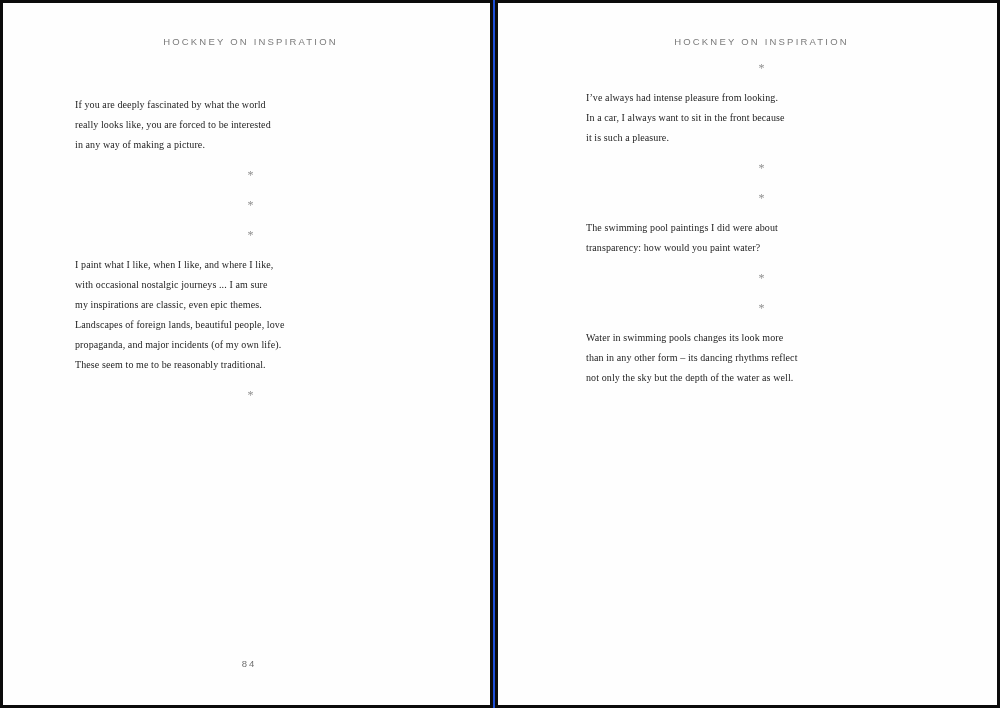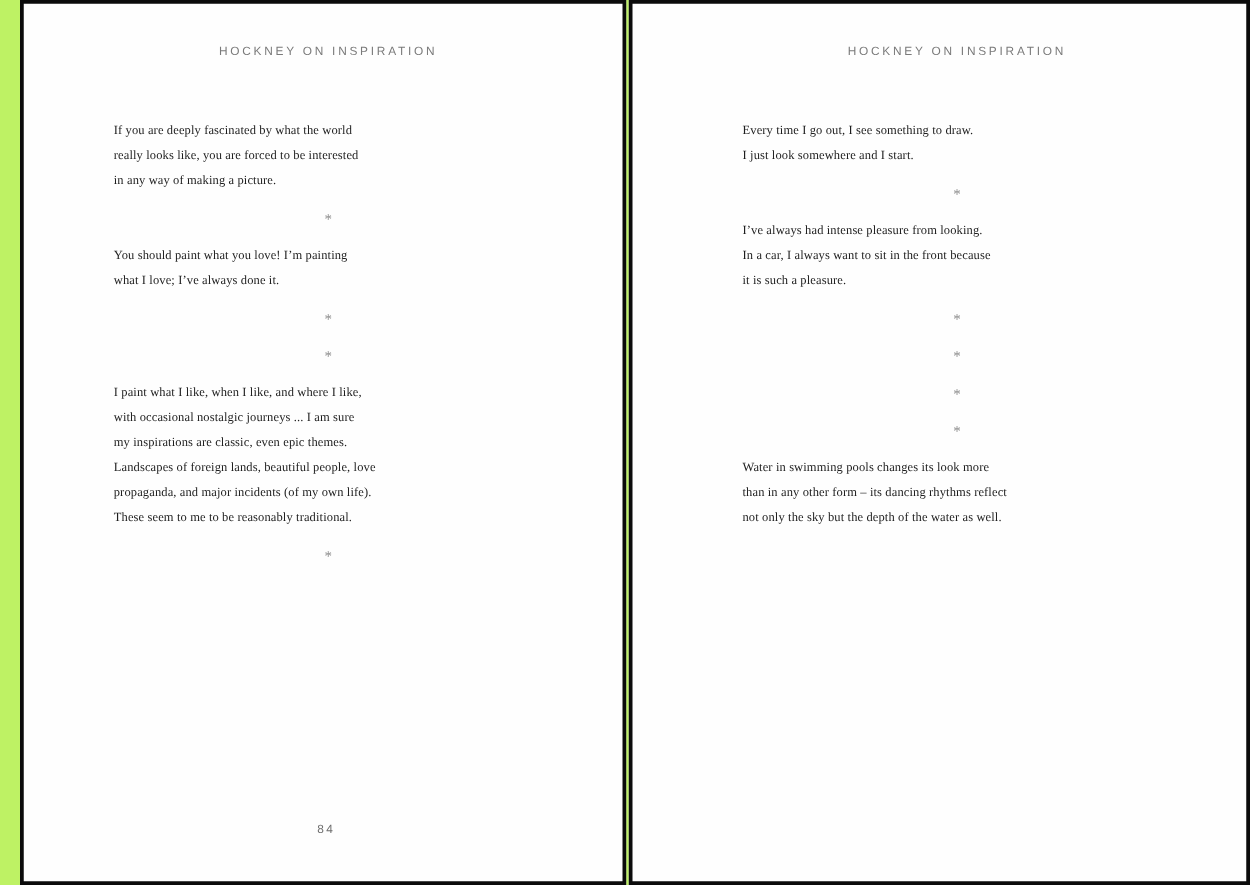--- a/index.html
+++ b/index.html
@@ -5,23 +5,22 @@
   html, body {
     margin: 0;
     padding: 0;
     background: #ffffff;
   }
   .spread {
     width: 1000px;
     height: 708px;
     display: flex;
     gap: 2px;
-    background: #bef264;
+    background: #1d4ed8;
     box-sizing: border-box;
-    padding-left: 16px;
   }
   .page {
     flex: 1 1 0;
     box-sizing: border-box;
     border: 3px solid #0b0b0b;
     background: #fefefe;
     position: relative;
     overflow: hidden;
     font-family: "Liberation Serif", serif;
   }
@@ -73,46 +72,44 @@
 
 <div class="spread">
 
   <div class="page left">
     <div class="running-header">HOCKNEY ON INSPIRATION</div>
 
     <p class="quote first">If you are deeply fascinated by what the world
 really looks like, you are forced to be interested
 in any way of making a picture.</p>
     <div class="separator">*</div>
-    <p class="quote">You should paint what you love! I’m painting
-what I love; I’ve always done it.</p>
     <div class="separator">*</div>
     <div class="separator">*</div>
     <p class="quote">I paint what I like, when I like, and where I like,
 with occasional nostalgic journeys ... I am sure
 my inspirations are classic, even epic themes.
 Landscapes of foreign lands, beautiful people, love
 propaganda, and major incidents (of my own life).
 These seem to me to be reasonably traditional.</p>
     <div class="separator">*</div>
 
     <div class="page-number">84</div>
   </div>
 
   <div class="page right">
     <div class="running-header">HOCKNEY ON INSPIRATION</div>
 
-    <p class="quote first">Every time I go out, I see something to draw.
-I just look somewhere and I start.</p>
     <div class="separator">*</div>
     <p class="quote">I’ve always had intense pleasure from looking.
 In a car, I always want to sit in the front because
 it is such a pleasure.</p>
     <div class="separator">*</div>
     <div class="separator">*</div>
+    <p class="quote">The swimming pool paintings I did were about
+transparency: how would you paint water?</p>
     <div class="separator">*</div>
     <div class="separator">*</div>
     <p class="quote">Water in swimming pools changes its look more
 than in any other form – its dancing rhythms reflect
 not only the sky but the depth of the water as well.</p>
 
   </div>
 
 </div>
 

